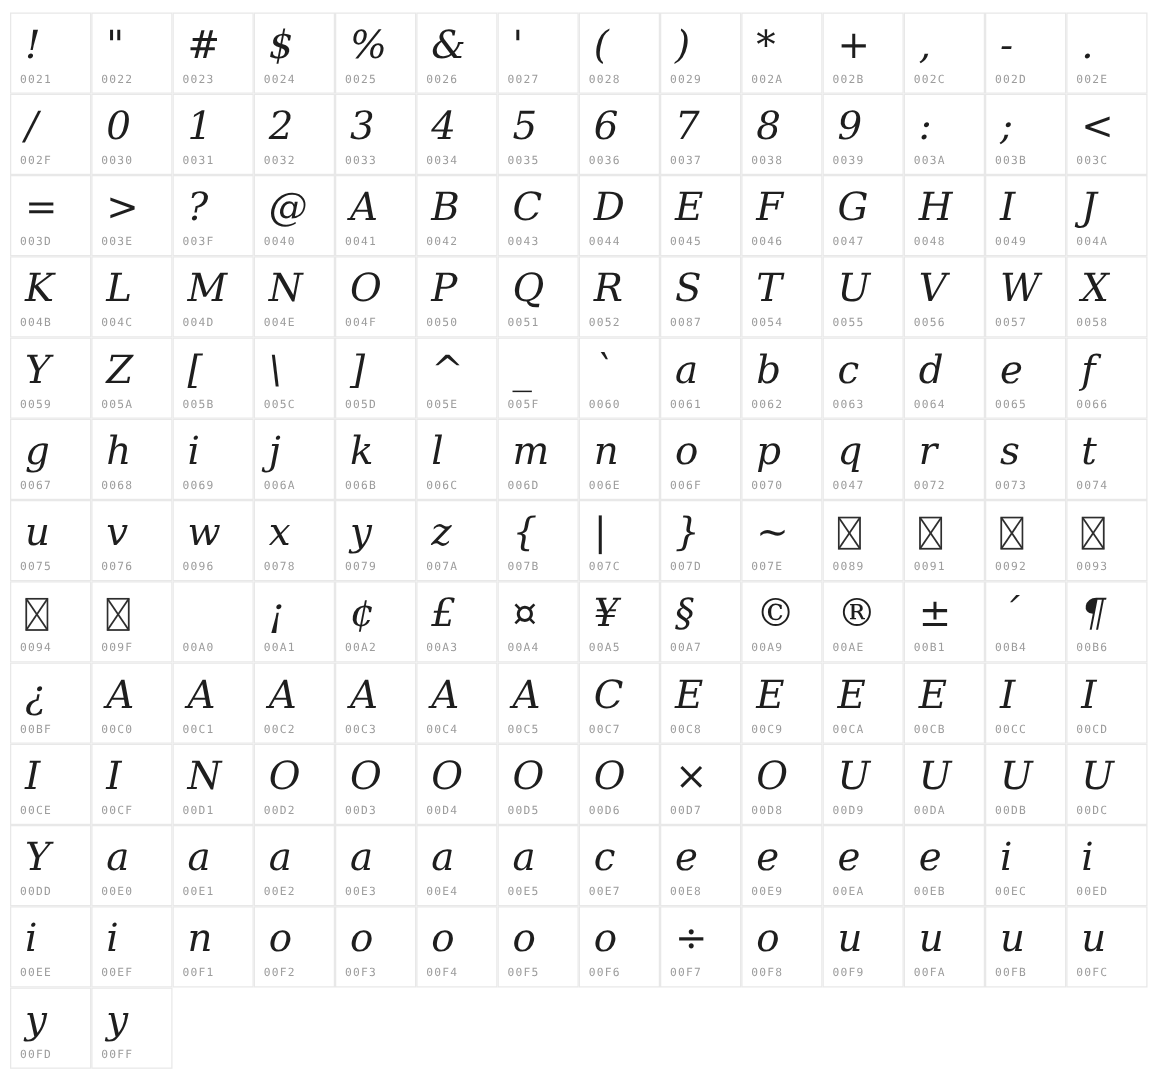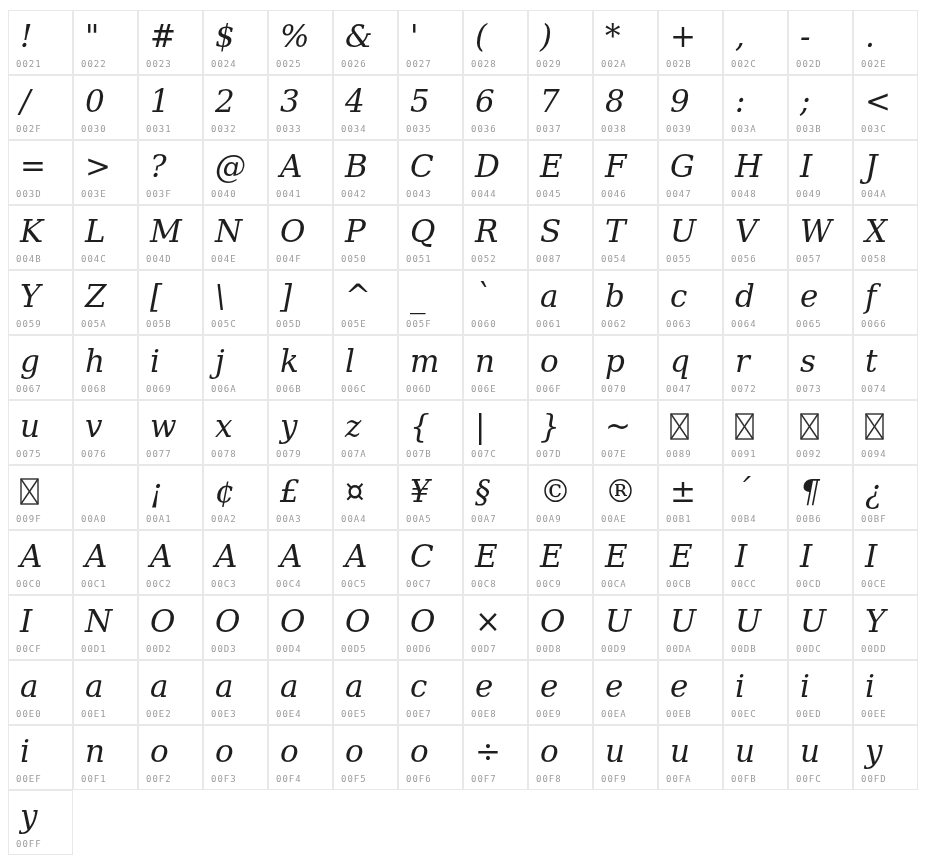--- a/index.html
+++ b/index.html
@@ -486,21 +486,21 @@
     <div class="code">0075</div>
   </div>
 
   <div class="cell">
     <div class="glyph">v</div>
     <div class="code">0076</div>
   </div>
 
   <div class="cell">
     <div class="glyph">w</div>
-    <div class="code">0077</div>
+    <div class="code">0096</div>
   </div>
 
   <div class="cell">
     <div class="glyph">x</div>
     <div class="code">0078</div>
   </div>
 
   <div class="cell">
     <div class="glyph">y</div>
     <div class="code">0079</div>
@@ -552,20 +552,28 @@
 
   <div class="cell">
     <div class="glyph notdef"><svg class="notdef-box" width="19" height="27" viewBox="0 0 19 27">
           <rect x="1" y="1" width="17" height="25"></rect>
           <line x1="1" y1="1" x2="18" y2="26"></line>
           <line x1="18" y1="1" x2="1" y2="26"></line>
         </svg></div>
     <div class="code">0092</div>
   </div>
 
+  <div class="cell">
+    <div class="glyph notdef"><svg class="notdef-box" width="19" height="27" viewBox="0 0 19 27">
+          <rect x="1" y="1" width="17" height="25"></rect>
+          <line x1="1" y1="1" x2="18" y2="26"></line>
+          <line x1="18" y1="1" x2="1" y2="26"></line>
+        </svg></div>
+    <div class="code">0093</div>
+  </div>
 
   <div class="cell">
     <div class="glyph notdef"><svg class="notdef-box" width="19" height="27" viewBox="0 0 19 27">
           <rect x="1" y="1" width="17" height="25"></rect>
           <line x1="1" y1="1" x2="18" y2="26"></line>
           <line x1="18" y1="1" x2="1" y2="26"></line>
         </svg></div>
     <div class="code">0094</div>
   </div>
 

